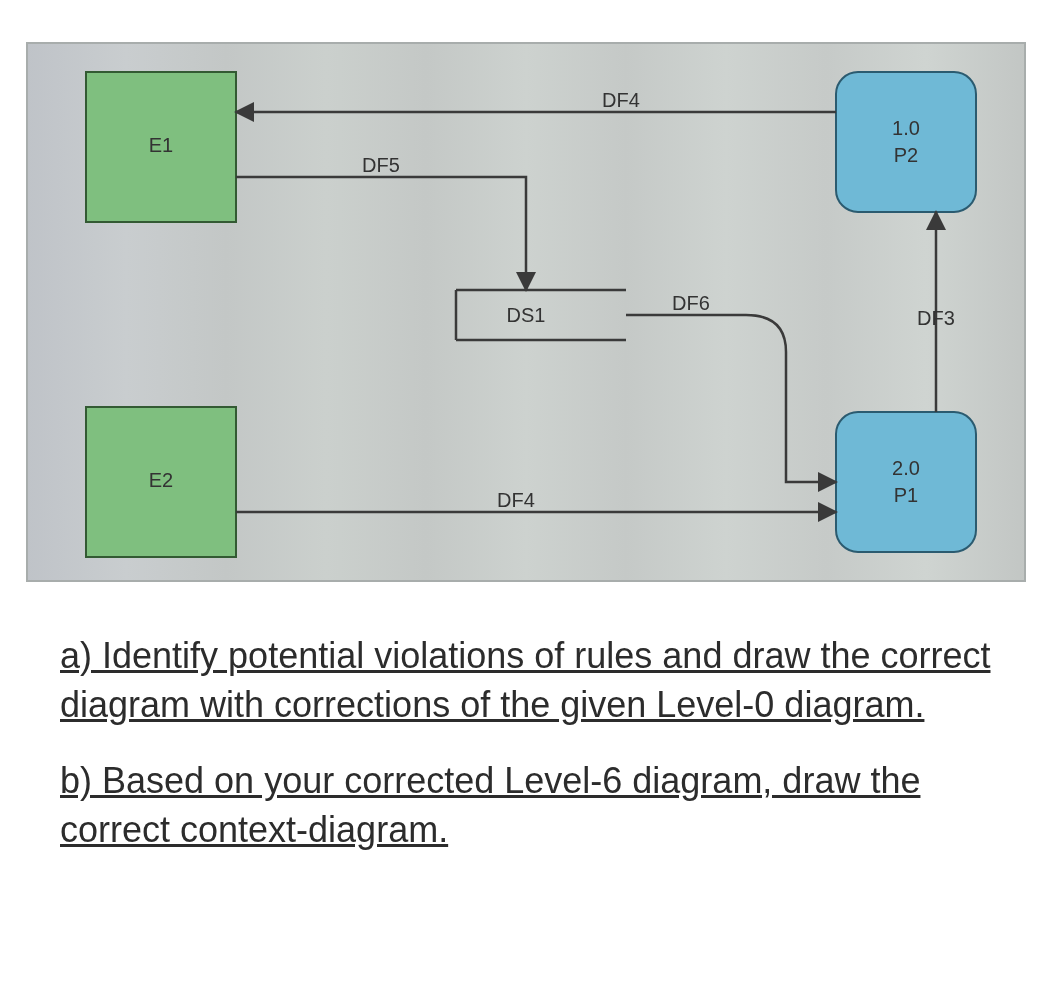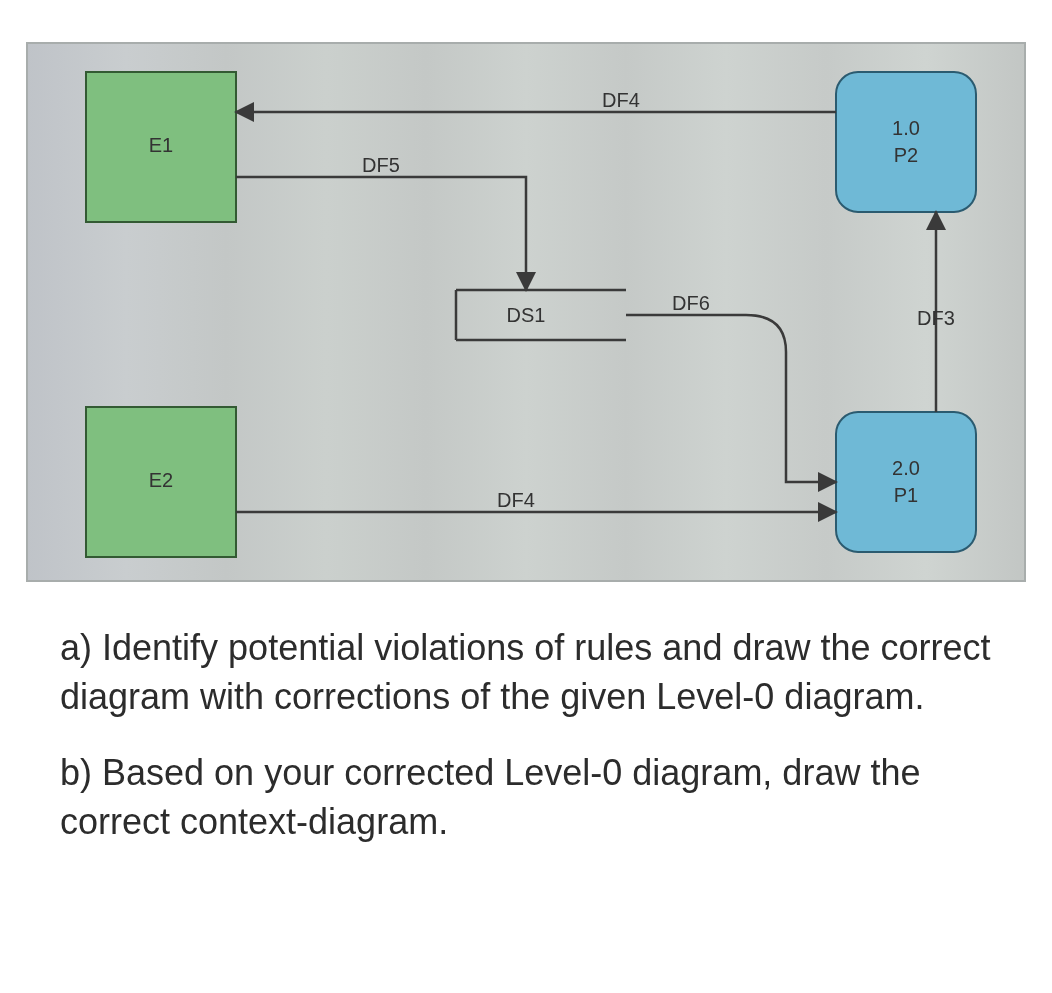--- a/index.html
+++ b/index.html
@@ -69,21 +69,22 @@
   .questions {
     position: absolute;
     left: 60px;
     top: 620px;
     width: 940px;
     font-size: 36px;
     line-height: 1.35;
     color: #2c2c2c;
   }
   .questions p {
-    margin: 4px 0 28px 0;
+    margin: 12px 0 28px 0;
+    text-decoration: underline;
   }
 </style>
 </head>
 <body>
 
 <div class="page">
 
   <div class="diagram-frame">
     <svg class="diagram-svg" viewBox="0 0 1000 540">
       <defs>
@@ -124,16 +125,16 @@
       <text x="910" y="278" class="flow-label">DF3</text>
 
       <path d="M 210 470 L 810 470" class="flow" marker-end="url(#arrow)"></path>
       <text x="490" y="460" class="flow-label">DF4</text>
 
     </svg>
   </div>
 
   <div class="questions">
     <p>a) Identify potential violations of rules and draw the correct diagram with corrections of the given Level-0 diagram.</p>
-    <p>b) Based on your corrected Level-0 diagram, draw the correct context-diagram.</p>
+    <p>b) Based on your corrected Level-6 diagram, draw the correct context-diagram.</p>
   </div>
 
 </div>
 
 </body></html>

